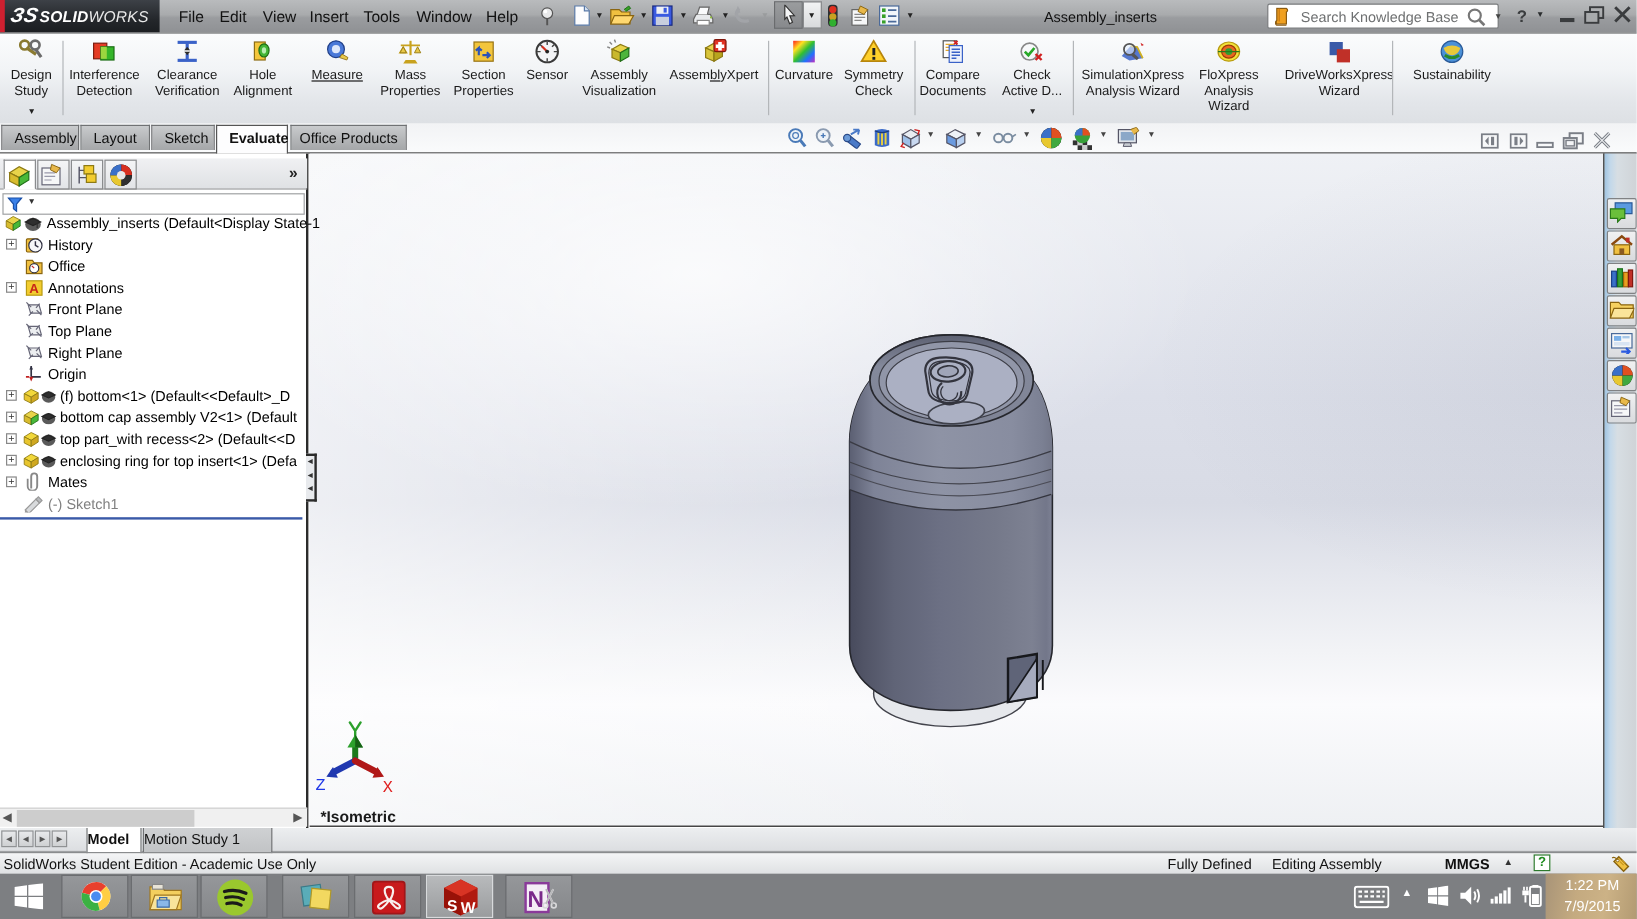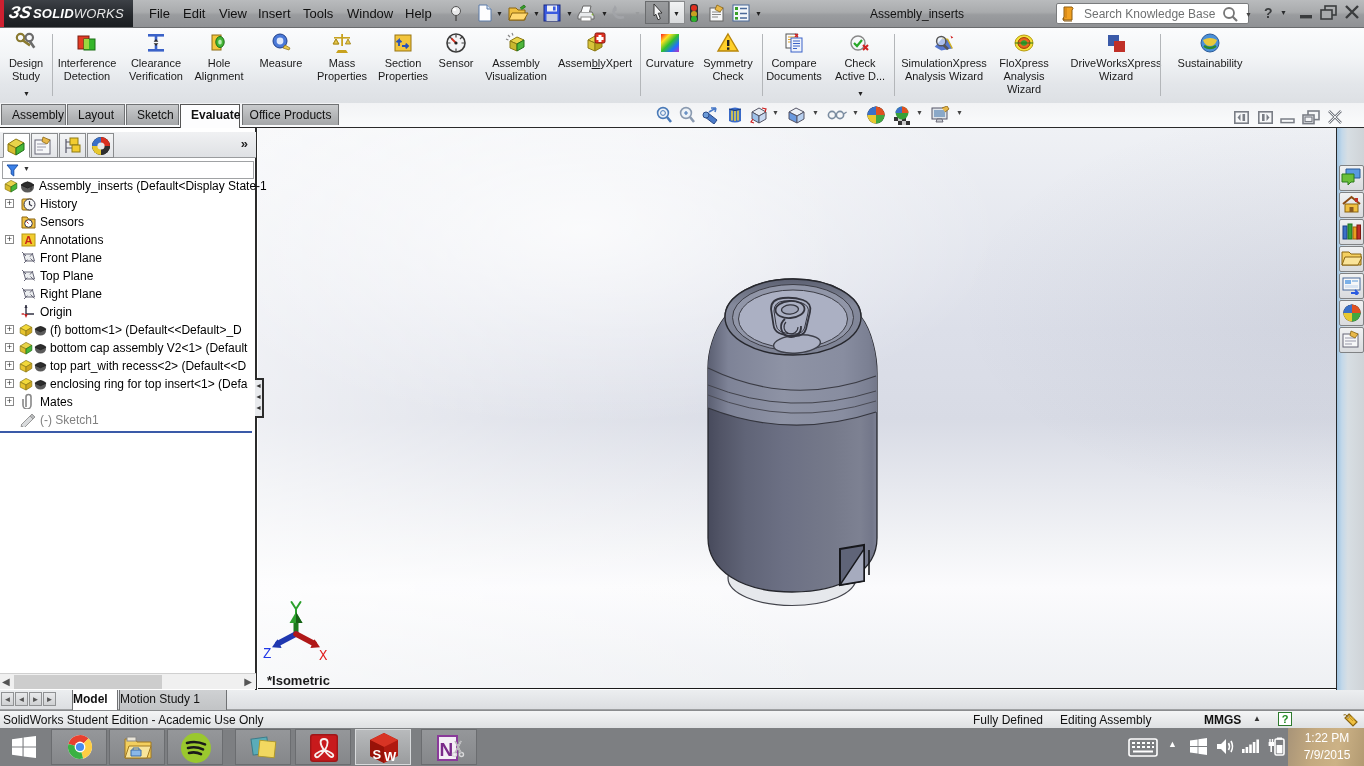--- a/index.html
+++ b/index.html
@@ -213,21 +213,21 @@
     Clearance<br>Verification
   </div>
   <div class="rbtn" style="left:188px;width:62px;">
     <svg class="ric" width="24" height="24" viewBox="0 0 24 24">
           <rect x="5" y="4" width="9" height="15" fill="#f4c63c" stroke="#8d6d14"></rect>
           <ellipse cx="13" cy="11" rx="4.2" ry="5.5" fill="#43b536" stroke="#1e6f15"></ellipse>
           <ellipse cx="13" cy="11" rx="1.8" ry="2.6" fill="#b9ecb2"></ellipse>
         </svg>
     Hole<br>Alignment
   </div>
-  <div class="rbtn" style="left:252px;width:58px;">
+  <div class="rbtn" style="left:252px;width:58px;text-decoration:underline;">
     <svg class="ric" width="24" height="24" viewBox="0 0 24 24">
           <circle cx="11" cy="10" r="7" fill="#4a79d8" stroke="#203f88"></circle>
           <circle cx="11" cy="10" r="3.4" fill="#dfe8fa"></circle>
           <path d="M16 14 L21 17 L20 19 L14 17 Z" fill="#e8c84a" stroke="#8d6d14" stroke-width="0.7"></path>
         </svg>
     Measure
   </div>
   <div class="rbtn" style="left:312px;width:60px;">
     <svg class="ric" width="24" height="24" viewBox="0 0 24 24">
           <rect x="11.2" y="3" width="1.8" height="12" fill="#c8a21e"></rect>
@@ -597,21 +597,21 @@
               <path d="M8.5 5 v3.5 l2.5 1.5" stroke="#334" stroke-width="1.2" fill="none"></path>
             </svg>
         <span class="txt" style="left:40px;">History</span>
       </div>
       <div class="trow" style="left:0;top:36px;">
         <svg width="15" height="14" viewBox="0 0 15 14" style="position:absolute;left:21px;top:2px;">
               <path d="M1 2 h5 l1.5 2 H14 v9 H1 z" fill="#f0c040" stroke="#8a6510"></path>
               <circle cx="7.5" cy="8.5" r="3.8" fill="#fff" stroke="#334"></circle>
               <path d="M7.5 8.5 L5.5 6.5" stroke="#c02020" stroke-width="1"></path>
             </svg>
-        <span class="txt" style="left:40px;">Sensors</span>
+        <span class="txt" style="left:40px;">Office</span>
       </div>
       <div class="trow" style="left:0;top:54px;">
             <span class="plusbox" style="left:5px;top:4px;">+</span>
         <svg width="15" height="14" viewBox="0 0 15 14" style="position:absolute;left:21px;top:2px;">
               <rect x="1" y="1" width="13" height="12" fill="#f2cc30" stroke="#b89a10"></rect>
               <text x="3.4" y="11" font-size="11" font-weight="bold" fill="#c82818" font-family="Liberation Sans">A</text>
             </svg>
         <span class="txt" style="left:40px;">Annotations</span>
       </div>
       <div class="trow" style="left:0;top:72px;">

